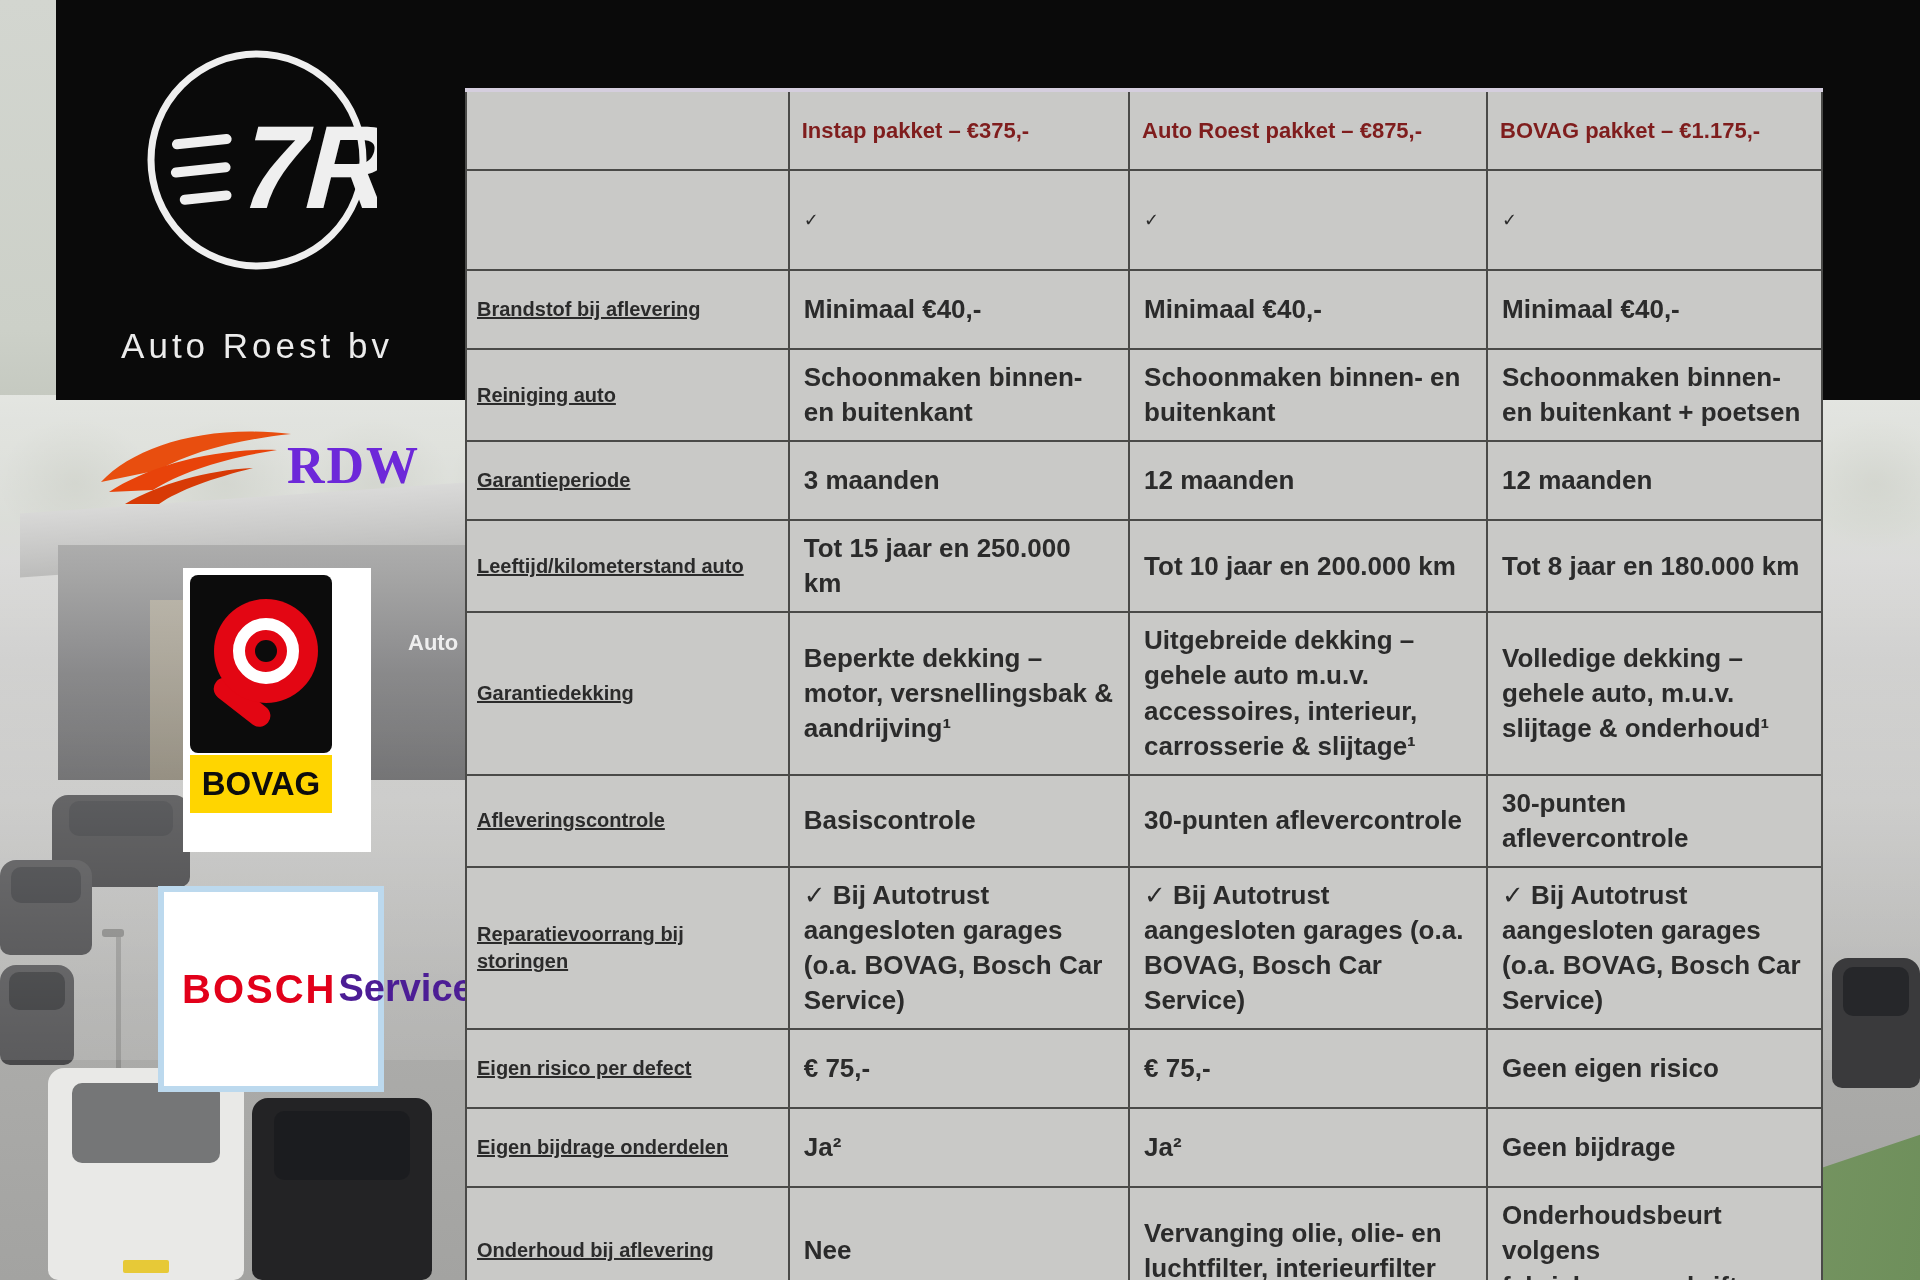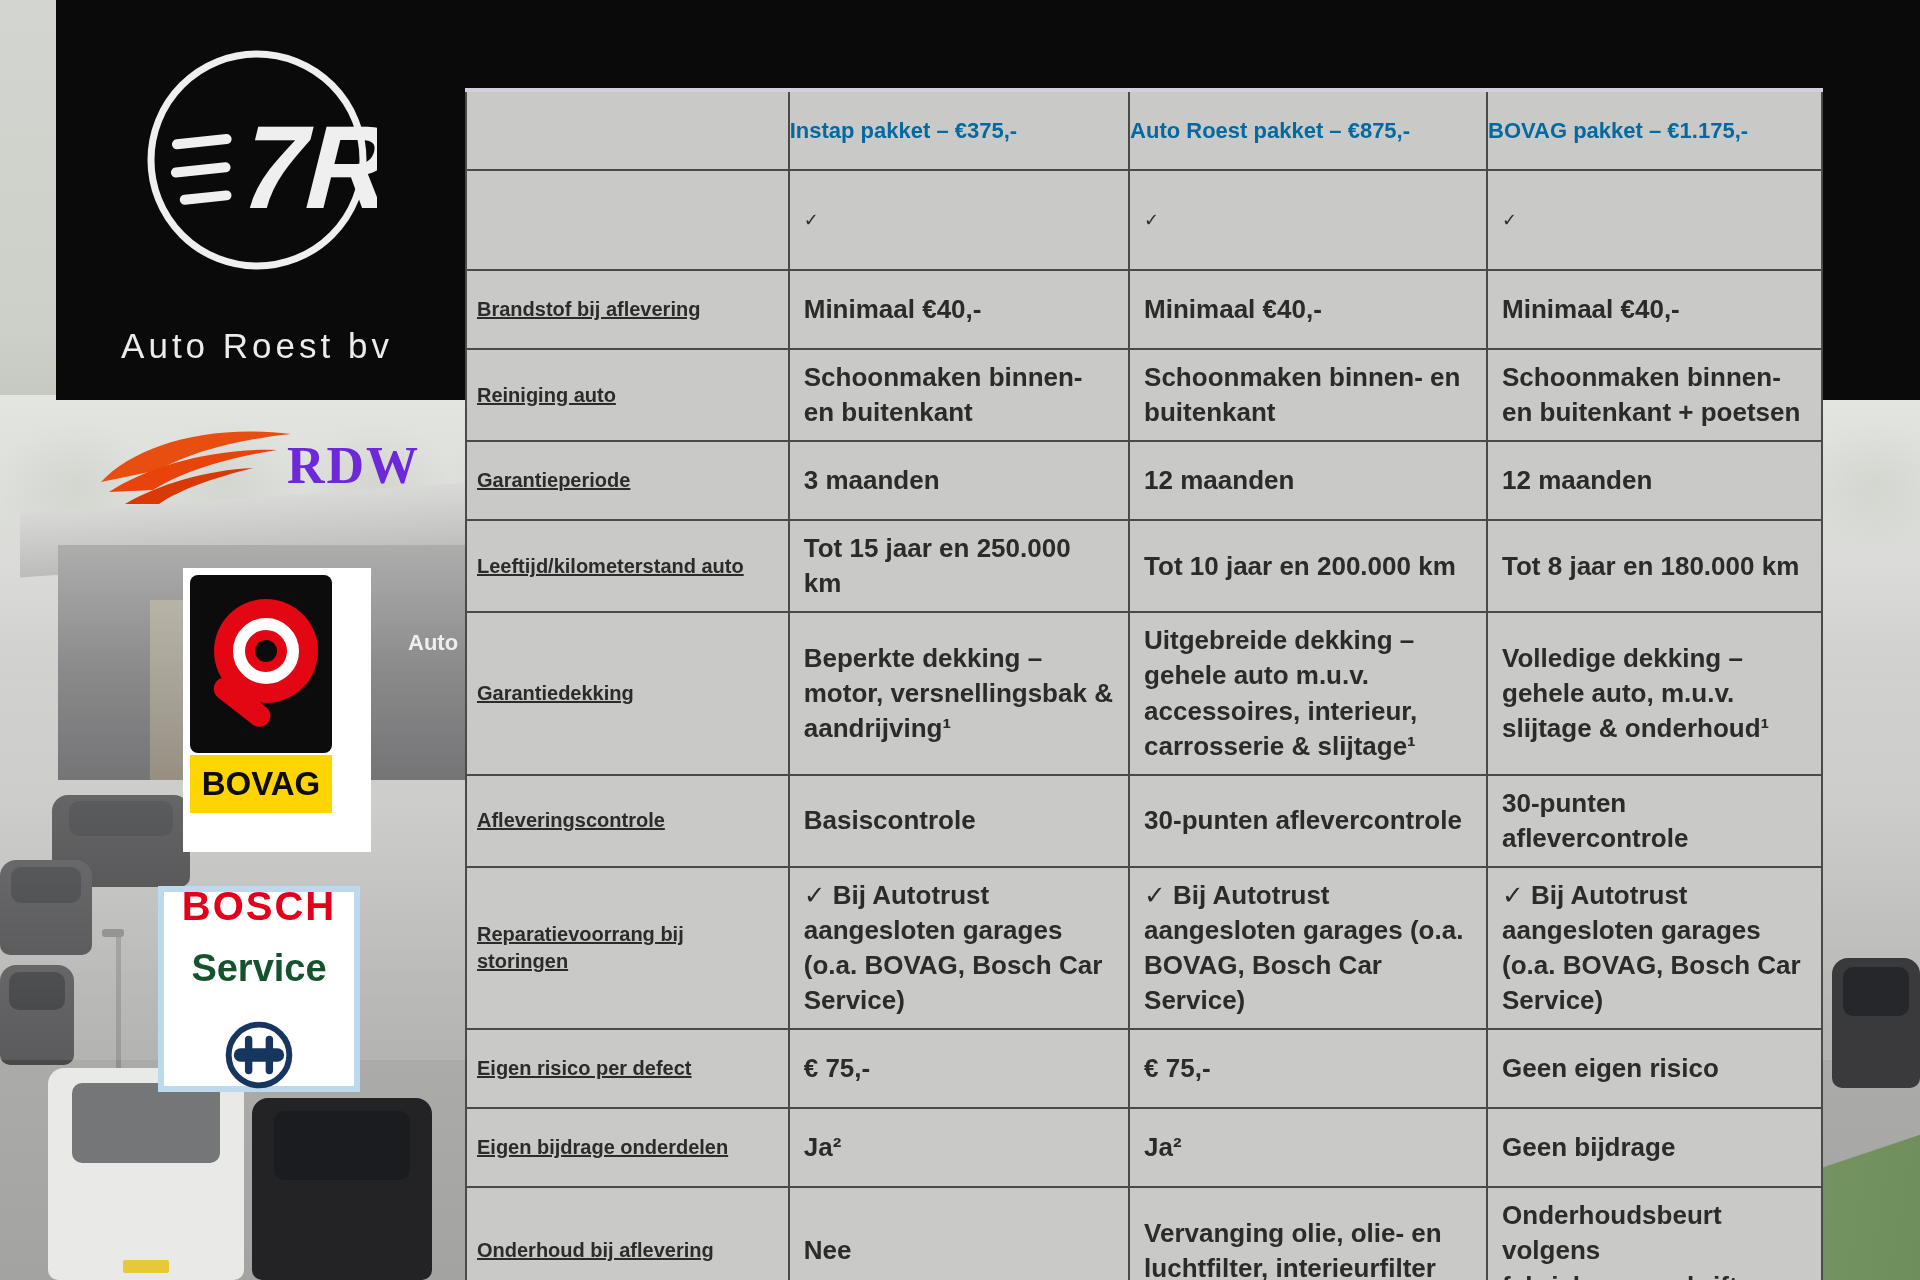--- a/index.html
+++ b/index.html
@@ -50,33 +50,33 @@
 
   
   .bovag{left:183px;top:568px;width:156px;height:252px;background:#fff;padding:16px;}
   .bovag-mark{position:absolute;left:7px;top:7px;width:142px;height:178px;}
   .bovag-band{position:absolute;left:7px;top:187px;width:142px;height:58px;background:#ffd500;
       display:flex;align-items:center;justify-content:center;font-size:33px;font-weight:800;
       color:#0d0d0d;letter-spacing:0px;}
 
   
   .bosch{left:158px;top:886px;width:202px;height:206px;background:#fff;
-      box-shadow:inset 0 0 0 6px #bcd9ee;display:flex;flex-direction:column;
-      align-items:center;justify-content:space-between;gap:2px;}
+      box-shadow:inset 0 0 0 6px #bcd9ee;display:flex;flex-direction:row;
+      align-items:center;justify-content:flex-start;gap:2px;padding-left:24px;}
   .bosch-word{font-size:40px;font-weight:800;color:#e2001a;letter-spacing:2px;line-height:1;}
-  .bosch-service{font-size:38px;font-weight:bold;color:#14532d;line-height:1.05;}
+  .bosch-service{font-size:38px;font-weight:bold;color:#4c1d95;line-height:1.05;}
   .bosch-symbol{margin-top:6px;}
 
   
   #pakket-table{position:absolute;left:465px;top:88px;width:1358px;height:1115px;
       border-collapse:collapse;table-layout:fixed;background:#c9c9c7;
       border:2px solid #4a4a48;border-top:4px solid #d5cede;}
   #pakket-table th,#pakket-table td{border:2px solid #4a4a48;vertical-align:middle;
       font-weight:bold;color:#2b2b2b;text-align:left;}
-  #pakket-table th{font-size:22px;padding:10px 0;color:#0369a1;}
+  #pakket-table th{font-size:22px;padding:10px 12px;color:#7f1d1d;}
   #pakket-table td{font-size:26px;line-height:1.35;padding:10px 14px;}
   #pakket-table td.rowlabel{font-size:20px;padding-left:10px;text-decoration:underline;}
   #pakket-table thead tr{height:80px;}
   #pakket-table tbody tr{height:79px;}
   #pakket-table tbody tr.check-row{height:100px;}
   #pakket-table tbody tr.check-row td{font-size:18px;}
 </style>
 </head>
 <body>
 

